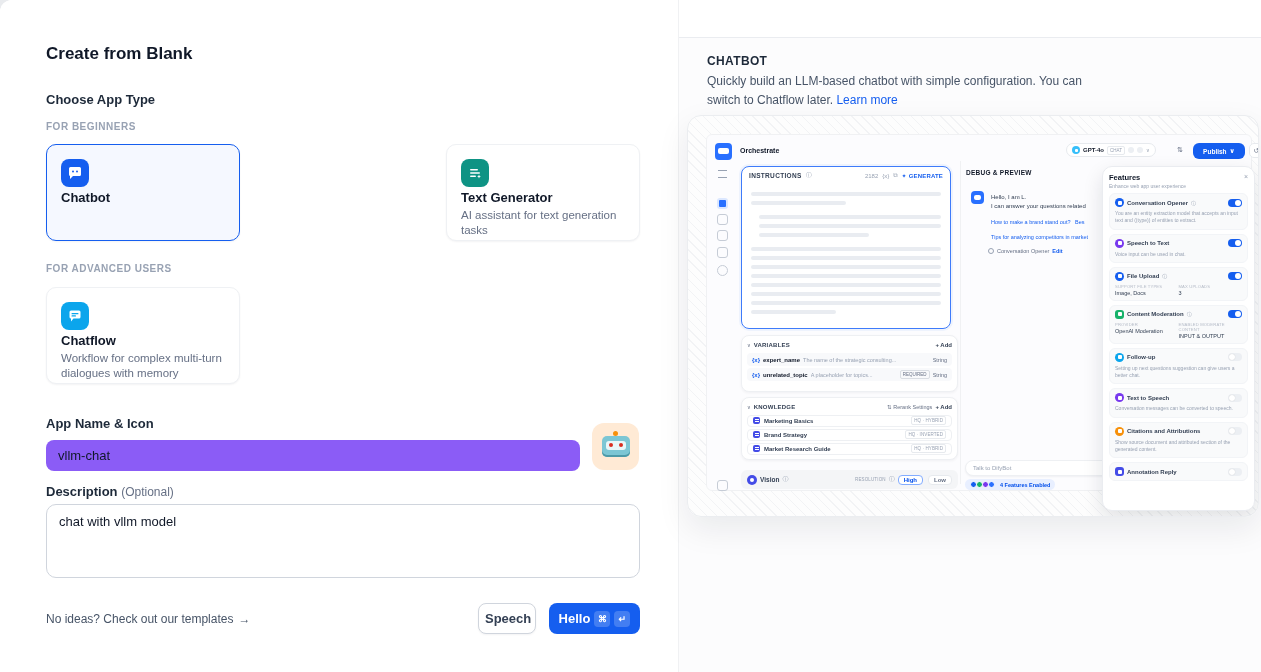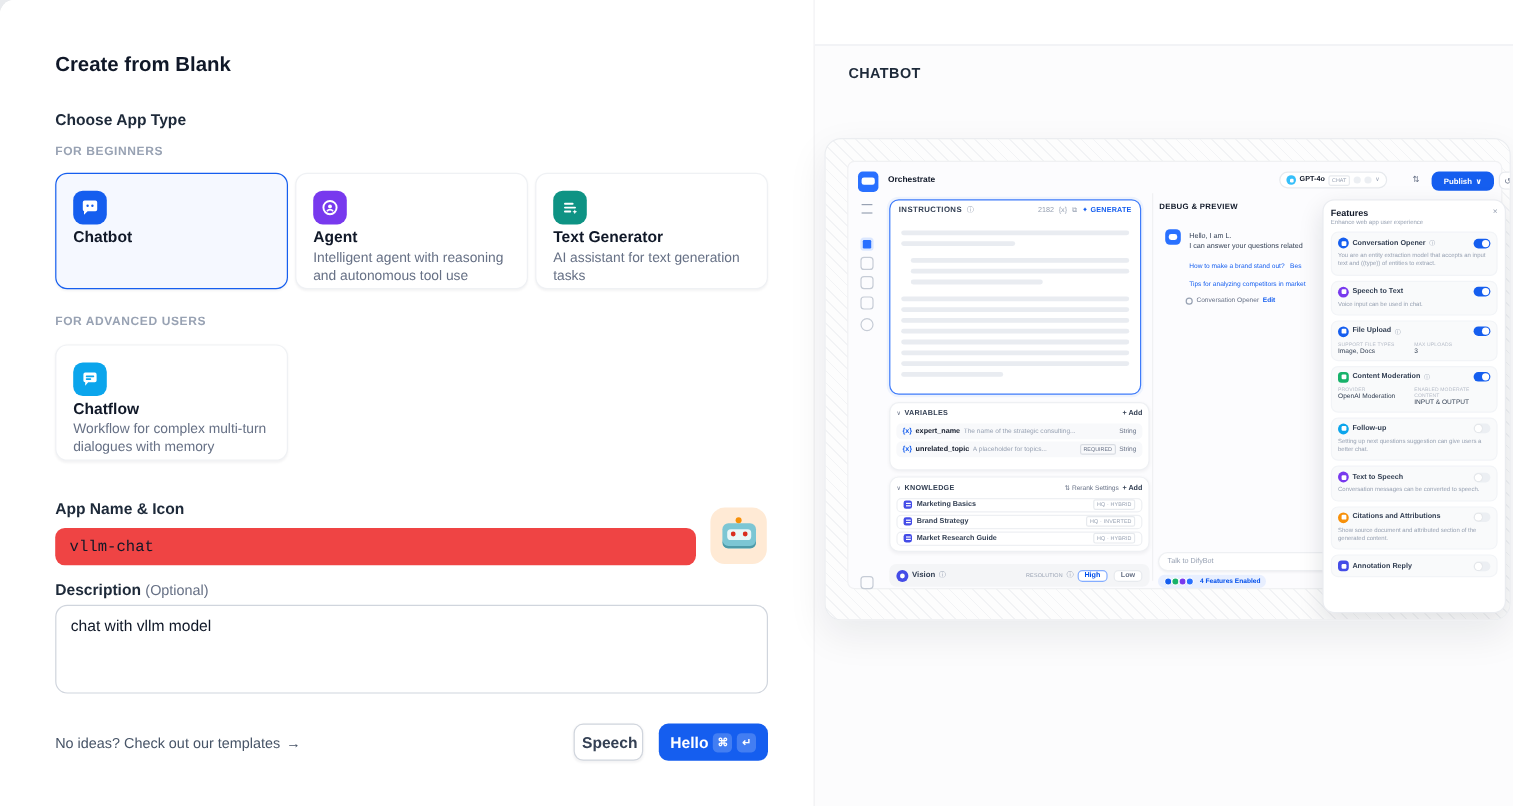--- a/index.html
+++ b/index.html
@@ -13,21 +13,21 @@
   .h2{position:absolute;left:46px;top:92px;margin:0;font-size:13px;font-weight:700;color:#1d2939}
   .grouplabel{position:absolute;left:46px;margin:0;font-size:10px;font-weight:600;letter-spacing:.05em;color:#98a2b3}
   .card{position:absolute;width:194px;height:97px;background:#fff;border:1px solid #eff1f4;border-radius:10px;box-shadow:0 1px 2px rgba(16,24,40,.05);cursor:pointer}
   .card.selected{border:1.5px solid #155eef;background:#f5f8ff}
   .cicon{position:absolute;left:14px;top:14px;width:28px;height:28px;border-radius:8px;display:flex;align-items:center;justify-content:center}
   .cicon svg{width:16px;height:16px}
   .ctitle{position:absolute;left:14px;top:45px;margin:0;font-size:13px;font-weight:700;color:#101828}
   .cdesc{position:absolute;left:14px;top:63px;right:8px;margin:0;font-size:11.5px;line-height:1.32;color:#667085}
   .fieldlabel{position:absolute;left:46px;margin:0;font-size:13px;font-weight:700;color:#1d2939}
   .optional{font-weight:400;color:#667085;font-size:12px}
-  .name-input{position:absolute;left:46px;top:440px;width:534px;height:31px;background:#ef4444;border:none;border-radius:8px;padding:0 12px;font-family:Liberation Mono, monospace;font-size:13px;color:#101828;outline:none}
+  .name-input{position:absolute;left:46px;top:440px;width:534px;height:31px;background:#8b5cf6;border:none;border-radius:8px;padding:0 12px;font-family:Liberation Sans, sans-serif;font-size:13px;color:#101828;outline:none}
   .icon-tile{position:absolute;left:592px;top:423px;width:47px;height:47px;background:#ffead5;border-radius:12px;display:flex;align-items:center;justify-content:center;cursor:pointer}
   .bigbot{position:relative;width:28px;height:21px;background:#7cc6d4;border-radius:5px;box-shadow:inset 0 -2px 0 #4d9aa8}
   .bigbot::before{content:'';position:absolute;left:4px;top:5px;width:20px;height:9px;background:#e8f6f8;border-radius:3px}
   .bigbot .e1,.bigbot .e2{position:absolute;top:7px;width:4px;height:4px;border-radius:50%;background:#d92d20}
   .bigbot .e1{left:7px}.bigbot .e2{left:17px}
   .bigbot .ant{position:absolute;left:11px;top:-5px;width:5px;height:5px;border-radius:50%;background:#f79009}
   .desc-area{position:absolute;left:46px;top:504px;width:594px;height:74px;border:1px solid #d0d5dd;border-radius:10px;background:#fff;padding:8px 12px;font-family:"Liberation Sans",sans-serif;font-size:13px;color:#101828;resize:none;outline:none;line-height:1.4}
   .tpl-link{position:absolute;left:46px;top:612px;font-size:12px;color:#475467;cursor:pointer;display:flex;gap:5px;align-items:flex-end}
   .btn-cancel{position:absolute;left:478px;top:603px;width:58px;height:31px;background:#fff;border:1px solid #d0d5dd;border-radius:8px;font-family:"Liberation Sans",sans-serif;font-size:13px;font-weight:600;color:#344054;box-shadow:0 1px 2px rgba(16,24,40,.05);cursor:pointer}
   .btn-create{position:absolute;left:549px;top:603px;width:91px;height:31px;background:#155eef;border:none;border-radius:8px;display:flex;align-items:center;justify-content:center;gap:4px;font-family:"Liberation Sans",sans-serif;font-size:13px;font-weight:600;color:#fff;cursor:pointer}
@@ -149,31 +149,20 @@
       <span class="cicon" style="background:#155eef">
         <svg viewBox="0 0 16 16">
             <path fill="#fff" d="M2 3.5A1.5 1.5 0 0 1 3.5 2h9A1.5 1.5 0 0 1 14 3.5v6A1.5 1.5 0 0 1 12.5 11H6l-3 3v-3H3.5A1.5 1.5 0 0 1 2 9.5z"></path>
             <circle cx="6" cy="6.5" r="1" fill="#155eef"></circle>
             <circle cx="10" cy="6.5" r="1" fill="#155eef"></circle>
           </svg>
       </span>
       <h3 class="ctitle">Chatbot</h3>
     </div>
 
-    <div class="card" style="left:246px;top:144px">
-      <span class="cicon" style="background:#7839ee">
-        <svg viewBox="0 0 16 16">
-            <circle cx="8" cy="8" r="5.5" fill="none" stroke="#fff" stroke-width="1.6"></circle>
-            <circle cx="8" cy="7" r="1.6" fill="#fff"></circle>
-            <path d="M5.5 11a3 3 0 0 1 5 0" stroke="#fff" stroke-width="1.4" fill="none"></path>
-          </svg>
-      </span>
-      <h3 class="ctitle">Agent</h3>
-      <p class="cdesc">Intelligent agent with reasoning and autonomous tool use</p>
-    </div>
 
     <div class="card" style="left:446px;top:144px">
       <span class="cicon" style="background:#0e9384">
         <svg viewBox="0 0 16 16">
             <rect x="3" y="4" width="8" height="1.6" rx=".8" fill="#fff"></rect>
             <rect x="3" y="7.2" width="10" height="1.6" rx=".8" fill="#fff"></rect>
             <rect x="3" y="10.4" width="6" height="1.6" rx=".8" fill="#fff"></rect>
             <path d="M12 9.5l.6 1.4 1.4.6-1.4.6-.6 1.4-.6-1.4-1.4-.6 1.4-.6z" fill="#fff"></path>
           </svg>
       </span>
@@ -217,20 +206,21 @@
     <button class="btn-create">
       <span>Hello</span>
       <span class="kbd">⌘</span>
       <span class="kbd">↵</span>
     </button>
   </div>
 
   <div class="right">
     <div class="right-topstrip"></div>
     <h2 class="chatbot-h">CHATBOT</h2>
+    <p class="chatbot-d"><span>Quickly build an LLM-based chatbot with simple configuration. You can switch to Chatflow later.</span> <span class="learn">Learn more</span></p>
 
     <div class="pcard">
       <div class="appwin">
 
         <span class="minibot aw-avatar"></span>
         <span class="aw-title">Orchestrate</span>
 
         <span class="sb-sw"></span>
         <span class="sb-ic hl" style="top:63px"></span>
         <span class="sb-ic" style="top:79px"></span>

